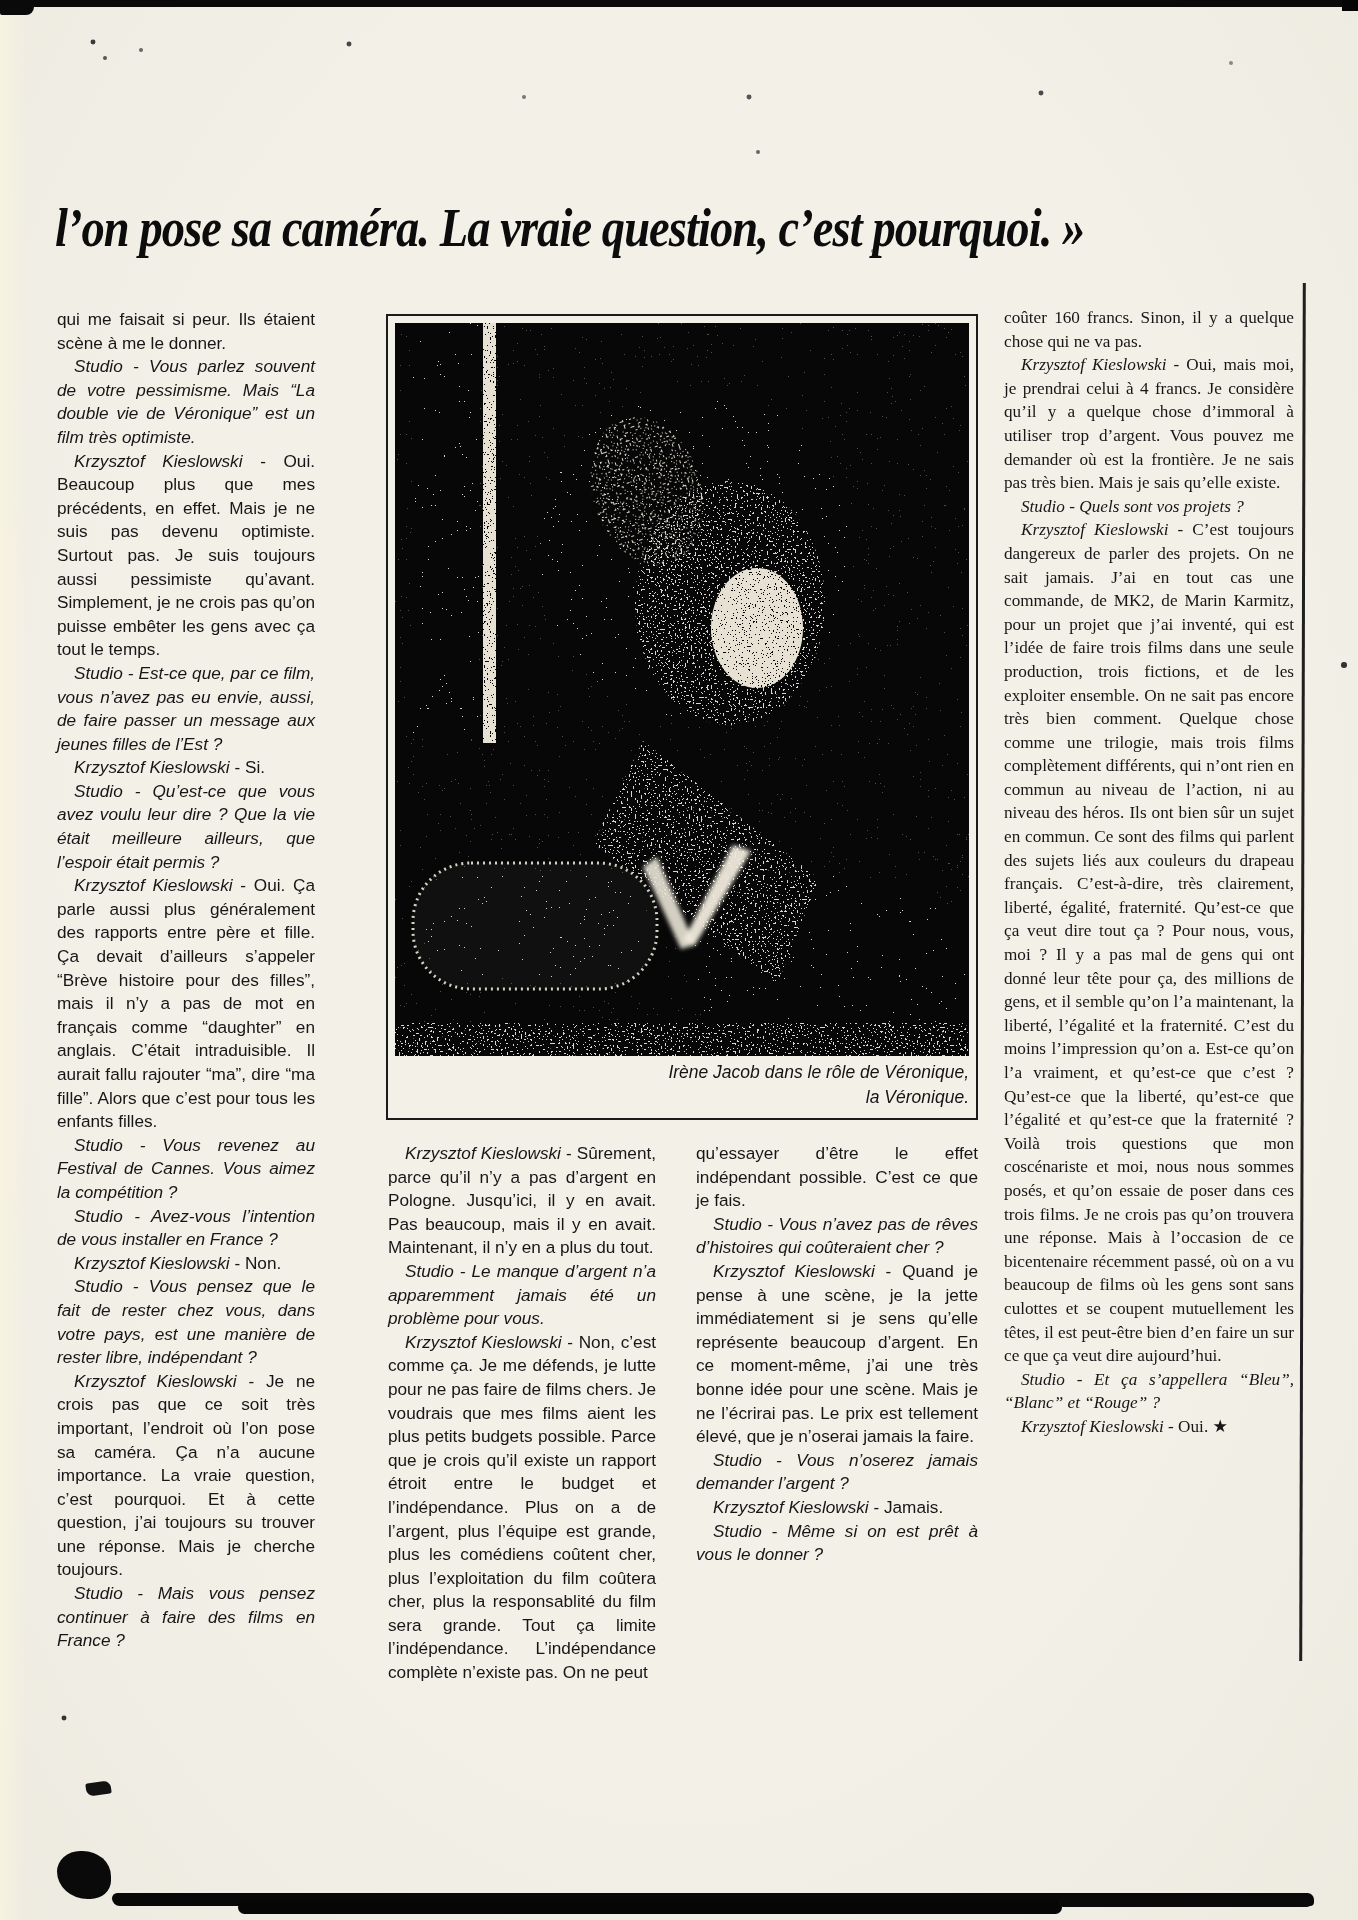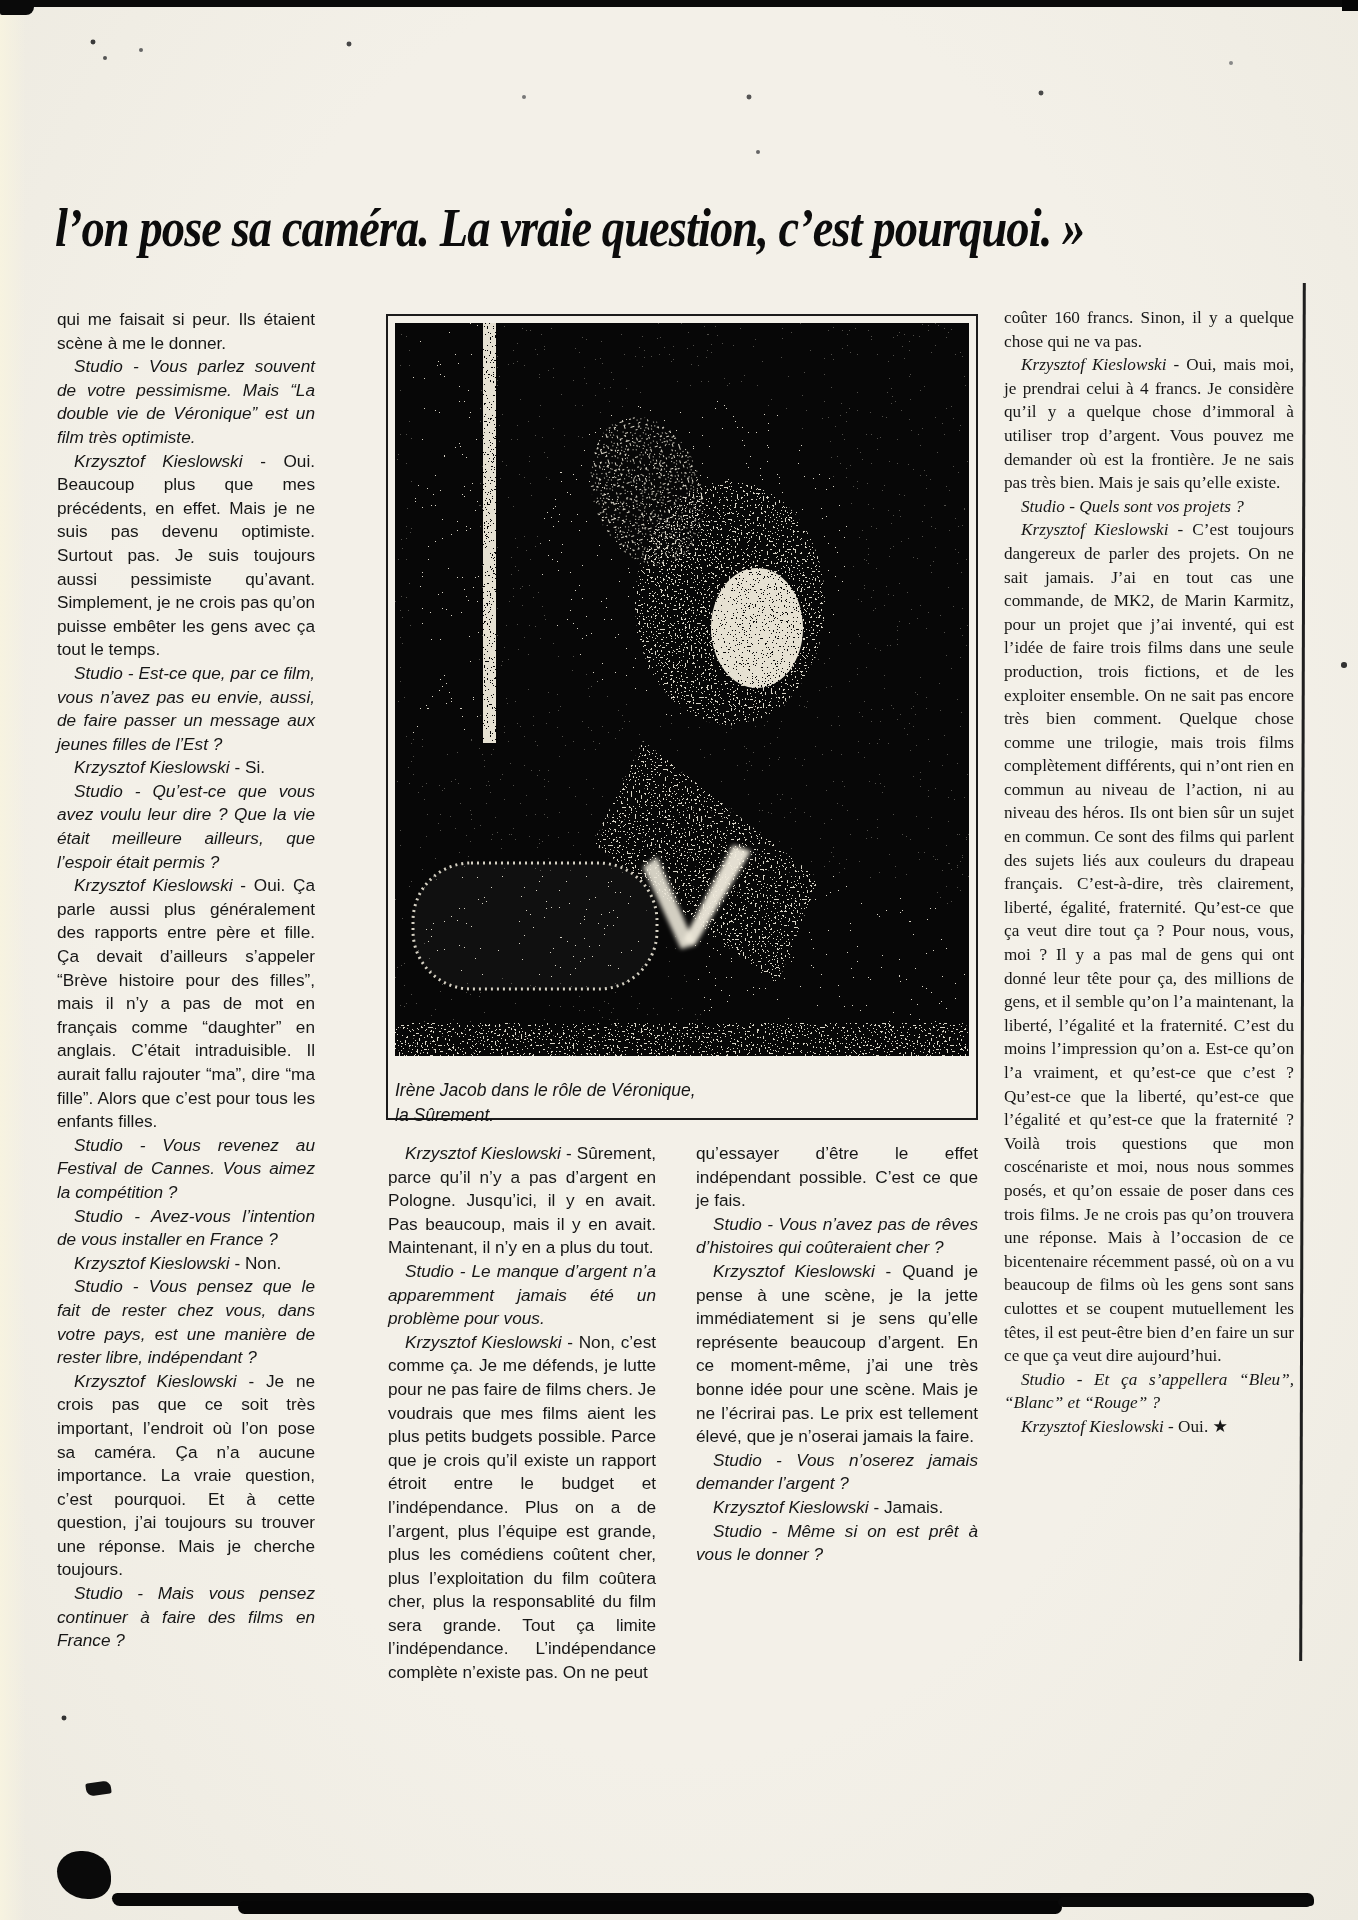--- a/index.html
+++ b/index.html
@@ -42,21 +42,21 @@
     background-image:radial-gradient(circle at 30% 60%,#cfcabc 0 1.2px,transparent 1.3px),
       radial-gradient(circle at 62% 40%,#cfcabc 0 1px,transparent 1.2px),
       radial-gradient(circle at 48% 75%,#cfcabc 0 1px,transparent 1.2px);
   }
   
   .photo-box{
     position:absolute;left:386px;top:314px;width:592px;height:806px;box-sizing:border-box;
     border:2px solid #1b1b1b;padding:7px 7px 0;margin:0;background:transparent;
   }
   .photo-svg{display:block;width:574px;height:733px;}
-  figcaption{margin-top:22px;text-align:left;font-style:italic;font-size:17.5px;line-height:25px;color:#141414;}
+  figcaption{margin-top:4px;text-align:right;font-style:italic;font-size:17.5px;line-height:25px;color:#141414;}
   
   .col{position:absolute;text-align:justify;color:#161616;font-size:17.2px;line-height:23.6px;hyphens:auto;}
   #col1{left:57px;top:308px;width:258px;}
   #col2{left:388px;top:1142px;width:268px;}
   #col3{left:696px;top:1142px;width:282px;}
   #col4{left:1004px;top:306px;width:290px;font-family:Liberation Serif, serif;}
   .col p{margin:0;text-indent:17px;}
   .col p.noindent{text-indent:0;}
   .col p.question{font-style:italic;}
   .speaker{font-style:italic;}
@@ -132,21 +132,21 @@
       <rect x="30" y="552" width="220" height="102" rx="48" filter="url(#sp1)" fill="#fff"></rect>
 
       <ellipse cx="432" cy="644" rx="142" ry="92" filter="url(#sp1)" fill="#fff"></ellipse>
 
       <rect x="0" y="700" width="574" height="33" filter="url(#sp2)" fill="#fff"></rect>
 
       <rect x="0" y="0" width="574" height="733" filter="url(#sp1)" fill="#fff" opacity="0.35"></rect>
     </svg>
     <figcaption>
       <div>Irène Jacob dans le rôle de Véronique,</div>
-      <div>la Sûrement.</div>
+      <div>la Véronique.</div>
     </figcaption>
   </figure>
 
   <div class="col" id="col1">
       <p class="plain noindent">qui me faisait si peur. Ils étaient scène à me le donner.</p>
       <p class="question"><span class="speaker">Studio</span> - Vous parlez souvent de votre pessimisme. Mais “La double vie de Véronique” est un film très optimiste.</p>
       <p class="answer"><span class="speaker">Krzysztof Kieslowski</span> - Oui. Beaucoup plus que mes précédents, en effet. Mais je ne suis pas devenu optimiste. Surtout pas. Je suis toujours aussi pessimiste qu’avant. Simplement, je ne crois pas qu’on puisse embêter les gens avec ça tout le temps.</p>
       <p class="question"><span class="speaker">Studio</span> - Est-ce que, par ce film, vous n’avez pas eu envie, aussi, de faire passer un message aux jeunes filles de l’Est ?</p>
       <p class="answer"><span class="speaker">Krzysztof Kieslowski</span> - Si.</p>
       <p class="question"><span class="speaker">Studio</span> - Qu’est-ce que vous avez voulu leur dire ? Que la vie était meilleure ailleurs, que l’espoir était permis ?</p>

